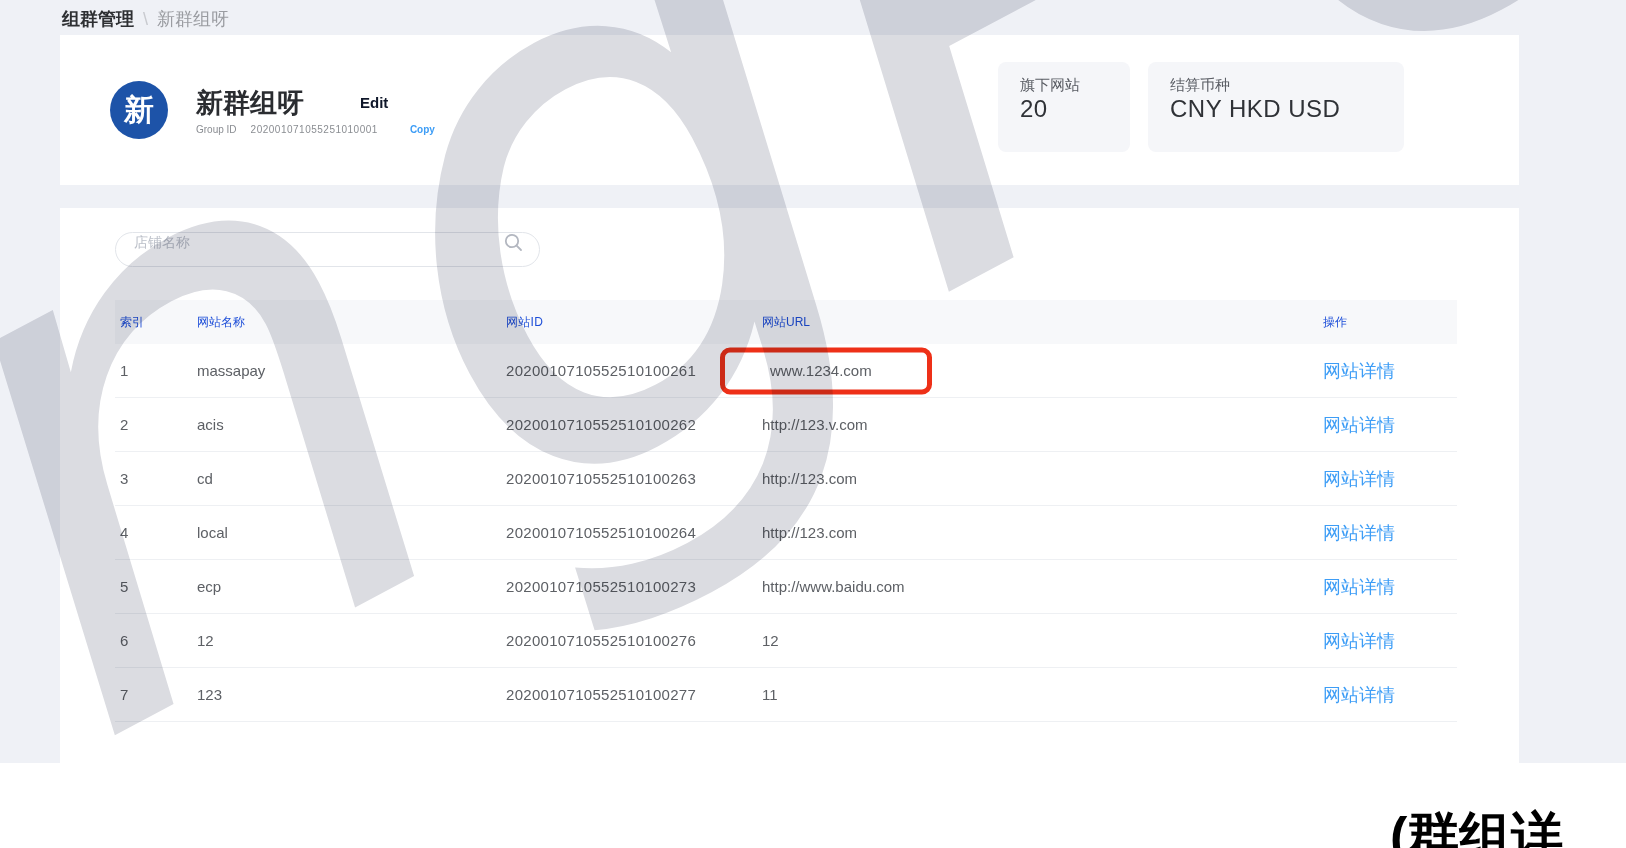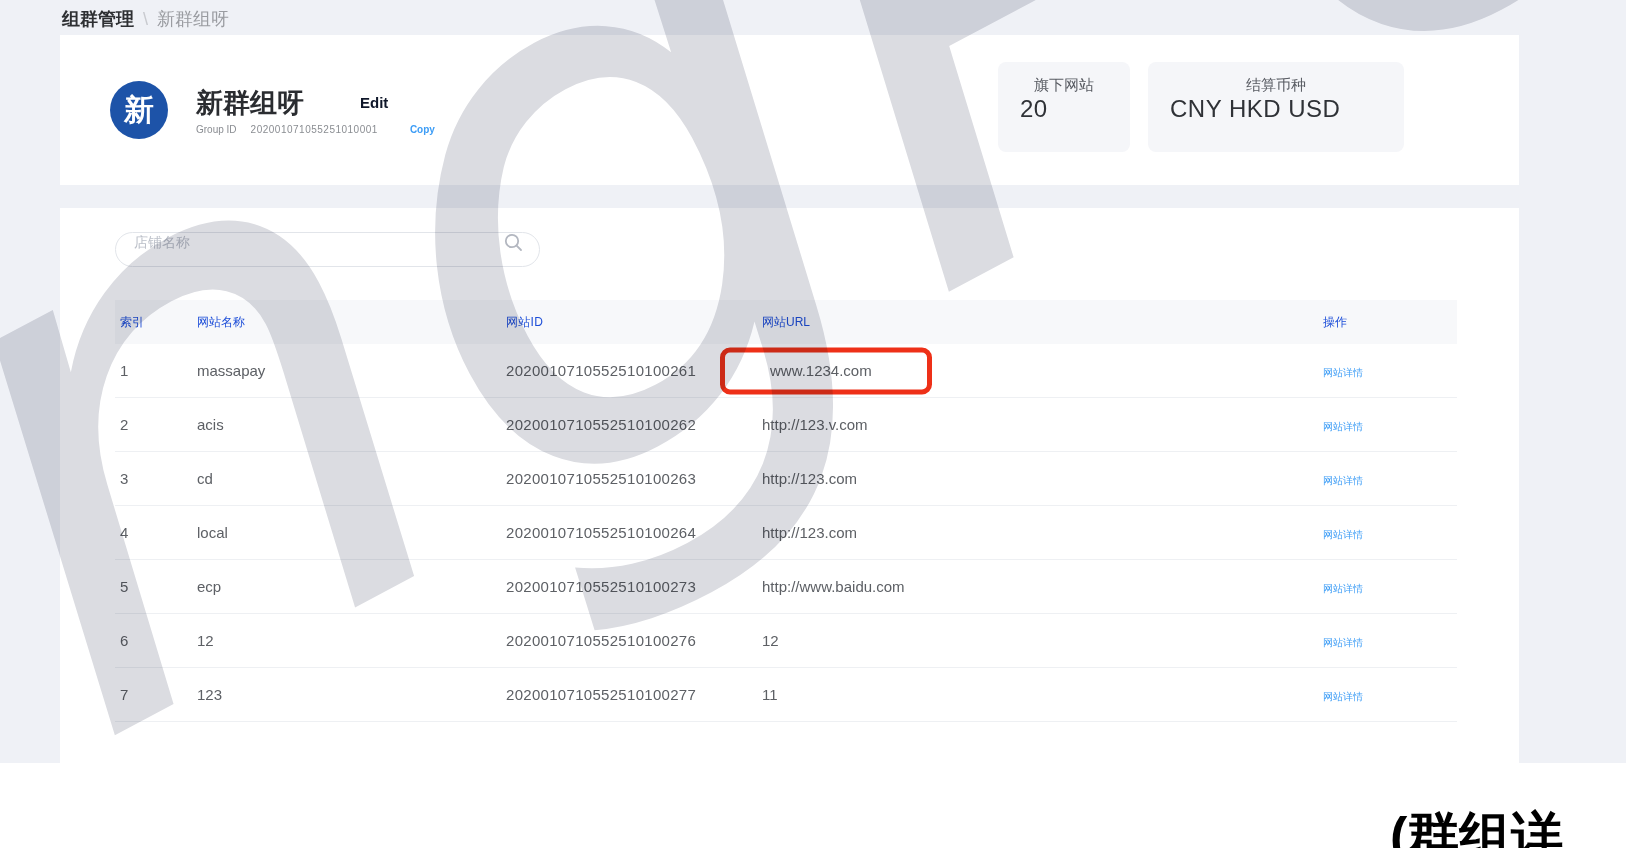--- a/index.html
+++ b/index.html
@@ -30,21 +30,21 @@
     background:#1d53a8; color:#ffffff; font-size:30px; font-weight:bold;
     display:flex; align-items:center; justify-content:center; }
   .group-title { position:absolute; left:136px; top:50px; font-size:27px; font-weight:bold; color:#2a2c30; }
   .edit-link { position:absolute; left:300px; top:59px; font-size:15px; font-weight:bold; color:#0f172a; cursor:pointer; }
   .group-id-row { position:absolute; left:136px; top:89px; font-size:10px; color:#8a8d92; display:flex; gap:14px; align-items:flex-end; }
   .group-id-row .gid-val { letter-spacing:0.5px; }
   .copy-link { color:#3d9df6; font-weight:bold; margin-left:18px; cursor:pointer; }
   .stat-card { position:absolute; top:27px; height:90px; background:#f5f6f9; border-radius:8px; padding:14px 22px; }
   .stat-card.s0 { left:938px; width:132px; }
   .stat-card.s1 { left:1088px; width:256px; }
-  .stat-label { font-size:15px; color:#595c63;text-align:center; }
+  .stat-label { font-size:15px; color:#595c63; }
   .stat-value { font-size:24px; color:#2f3237; letter-spacing:0.5px; }
 
   
   .main-card { left:60px; top:208px; width:1459px; height:555px; background:#ffffff; }
 
   .search-box { position:absolute; left:55px; top:24px; width:425px; height:35px;
     border:1.5px solid #e2e5ea; border-radius:18px; background:#fff;
     display:flex; align-items:center; padding:0 16px 15px 18px; }
   .search-box input { border:none; outline:none; flex:1; font-size:14px; color:#444;
     font-family:inherit; background:transparent; }
@@ -53,21 +53,21 @@
 
   .table { position:absolute; left:55px; top:92px; width:1342px; font-size:15px; }
   .trow { display:flex; align-items:center; }
   .thead { background:#f7f8fa; height:44px; color:#1d4ed8; font-size:12px; }
   .tbody-row { height:54px; color:#5d6065; border-bottom:1px solid #eef0f3; }
   .c1 { width:82px;  padding-left:5px; }
   .c2 { width:309px; }
   .c3 { width:256px; letter-spacing:0.3px; }
   .c4 { width:561px; }
   .c5 { width:134px; }
-  .action-link { color:#3d9df6; font-size:10px; cursor:pointer; }
+  .action-link { color:#3d9df6; font-size:18px; cursor:pointer; }
 
   
   .tbody-row.hl .c4 { position:relative; }
   .tbody-row.hl .c4 .hl-box { position:absolute; left:-42px; top:50%; transform:translateY(-50%);
     width:212px; height:47px; border:5px solid #ee3018; border-radius:10px; pointer-events:none; }
   .tbody-row.hl .c4 .url-text { position:relative; padding-left:8px; }
 
   
   .footer-note { left:1390px; top:802px; z-index:2; font-size:52px; font-weight:bold; color:#000; white-space:nowrap; }
 </style>

